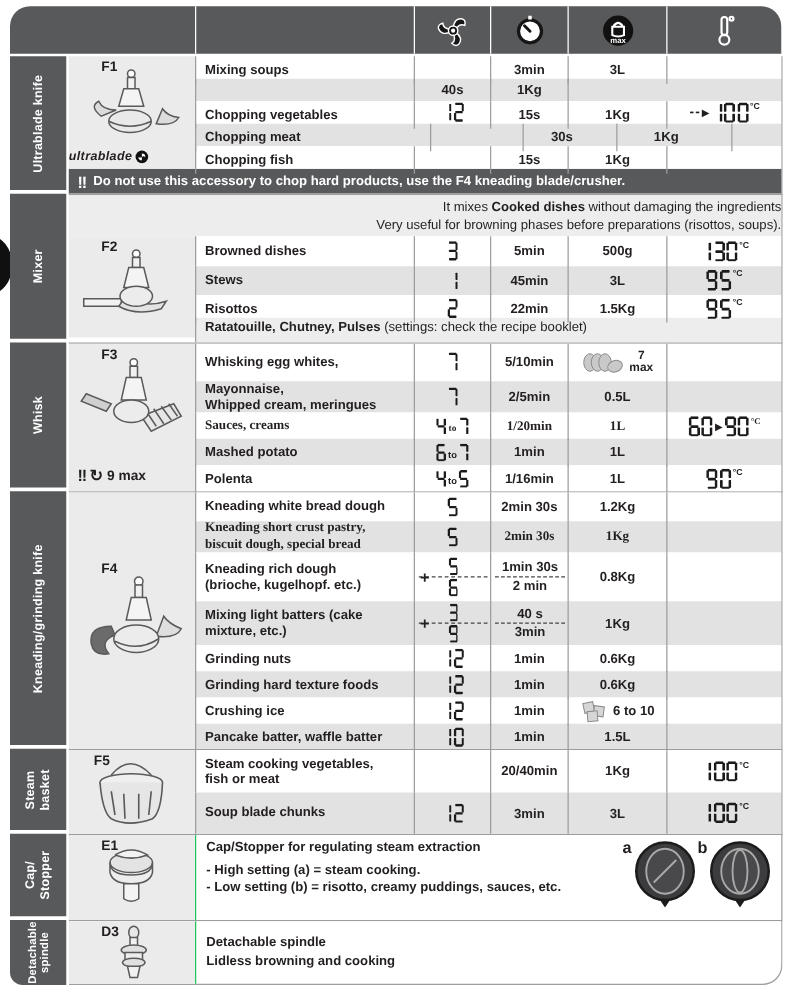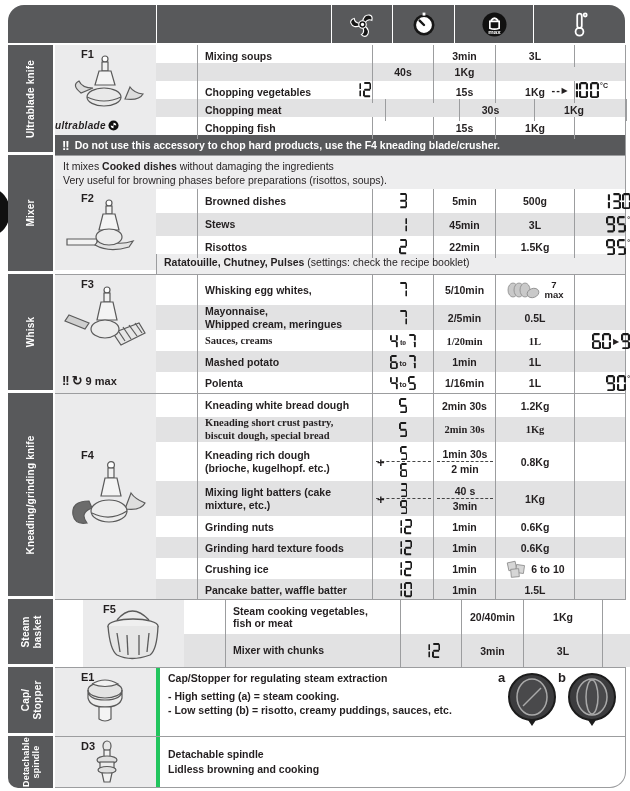--- a/index.html
+++ b/index.html
@@ -23,21 +23,21 @@
        color:#fff;font-weight:bold;font-size:10px;white-space:pre;text-align:center;line-height:1.15;letter-spacing:.2px;}
   .main{width:570px;background:#fff;border-right:1px solid #9C9D9F;}
   .section + .section .main{border-top:1px solid #9C9D9F;}
   .section:last-child .main{border-bottom:1px solid #9C9D9F;border-bottom-right-radius:16px;}
 
   .acc-row{display:flex;}
   .acc-cell{flex:0 0 101px;width:101px;background:#EBEBEC;position:relative;}
   .acc-code{position:absolute;top:3px;left:26px;font-weight:bold;font-size:11px;}
   .right{width:469px;}
   .rows{position:relative;}
-  .tr{display:grid;grid-template-columns:175px 61px 62px 79px 92px;background:#fff;padding-left:41px;}
+  .tr{display:grid;grid-template-columns:175px 61px 62px 79px 92px;background:#fff;}
   .tr.alt{background:#E2E2E3;}
   .tr>div{border-left:1px solid #9C9D9F;min-height:18px;}
   .c-task{display:flex;align-items:center;padding:2px 4px 2px 7px;font-weight:bold;font-size:10.5px;
           white-space:pre-line;line-height:1.15;}
   .c-mid{display:flex;align-items:center;justify-content:center;font-weight:bold;font-size:10.5px;text-align:center;}
   .c-seg{display:flex;align-items:center;justify-content:center;}
 
   
   .seg{display:inline-flex;align-items:center;justify-content:center;font-size:14px;}
   .segdigit{width:.6em;height:1.1em;fill:#1b1b1b;margin:0 .6px;flex:0 0 auto;}
@@ -66,21 +66,21 @@
   .eggwrap,.icewrap{display:flex;align-items:center;justify-content:center;gap:3px;width:100%;}
   .eggtxt{display:flex;flex-direction:column;align-items:center;font-weight:bold;font-size:9.5px;line-height:1.05;}
   .icetxt{font-weight:bold;font-size:10.5px;}
 
   .whisk-note{position:absolute;left:7px;bottom:5px;display:flex;align-items:center;gap:3px;}
   .rot-icon{font-size:13px;font-weight:bold;}
   .note-9max{font-weight:bold;font-size:11px;}
   .ultra-logo{position:absolute;left:0;bottom:4px;display:flex;align-items:center;gap:2px;
               font-weight:bold;font-style:italic;font-size:10px;letter-spacing:.3px;}
 
-  .cap-content,.spindle-content{border-left:4px solid #22c55e;position:relative;
+  .cap-content,.spindle-content{border-left:1px solid #22c55e;position:relative;
        padding:4px 8px;font-size:10.5px;width:469px;box-sizing:border-box;}
   .cap-title{font-weight:bold;font-size:10.5px;margin-bottom:6px;}
   .cap-line{font-weight:bold;margin-top:2px;}
   .knobs{position:absolute;right:8px;top:4px;display:flex;gap:10px;}
   .knob{position:relative;}
   .knob-label{position:absolute;left:-9px;top:-2px;font-weight:bold;font-size:13px;}
   .spindle-line{font-weight:bold;font-size:10.5px;line-height:1.4;}
   .spindle-content{display:flex;flex-direction:column;justify-content:center;}
 </style>
 </head>
@@ -246,21 +246,21 @@
       </div>
     </div>
 
     <div class="section">
       <div class="side-cell">
         <div class="side-block">
           <span class="side-label">Mixer</span>
         </div>
       </div>
       <div class="main">
-        <div class="intro" style="height:28px;">
+        <div class="intro" style="height:28px;text-align:right;">
           <span>It mixes </span><b>Cooked dishes</b><span> without damaging the ingredients</span><br>
           <span>Very useful for browning phases before preparations (risottos, soups).</span>
         </div>
         <div class="acc-row">
           <div class="acc-cell" style="height:81px;">
             <span class="acc-code">F2</span>
             <svg viewBox="0 0 90 70" width="90" height="70" style="position:absolute;left:4px;top:8px;">
               <g stroke="#5a5a5a" stroke-width="1.2">
                 <circle cx="50" cy="6" r="3" fill="#fff"></circle>
                 <rect x="47" y="9" width="6" height="8" fill="#f1f1f1"></rect>
@@ -829,21 +829,21 @@
 
     <div class="section">
       <div class="side-cell">
         <div class="side-block">
           <span class="side-label">Steam
 basket</span>
         </div>
       </div>
       <div class="main">
         <div class="acc-row">
-          <div class="acc-cell" style="height:67px;margin-left:28px;">
+          <div class="acc-cell" style="height:67px;">
             <span class="acc-code" style="left:20px;">F5</span>
             <svg viewBox="0 0 90 64" width="90" height="64" style="position:absolute;left:4px;top:2px;">
               <g stroke="#5a5a5a" stroke-width="1.3" fill="none">
                 <path d="M30 18 q15 -18 32 0"></path>
                 <ellipse cx="46" cy="24" rx="25" ry="7" fill="#efefef"></ellipse>
                 <path d="M21 24 q2 24 9 29 q14 7 33 0 q7 -5 8 -29" fill="#e6e6e6"></path>
                 <line x1="30" y1="31" x2="33" y2="50"></line>
                   <line x1="40" y1="33" x2="41" y2="53"></line>
                 <line x1="52" y1="33" x2="52" y2="53"></line>
                   <line x1="62" y1="31" x2="60" y2="50"></line>
@@ -880,21 +880,21 @@
                         <rect x="8.4" y="11" width="2.6" height="7.6" rx="0.7"></rect>
                         <rect x="1.6" y="17.4" width="7.8" height="2.6" rx="0.7"></rect>
                         <rect x="0" y="11" width="2.6" height="7.6" rx="0.7"></rect>
                         <rect x="0" y="1.4" width="2.6" height="7.6" rx="0.7"></rect>
                       </svg>
                       <span class="seg-unit">°C</span>
                     </span>
                   </div>
               </div>
               <div class="tr alt" style="height:33px;">
-                <div class="c-task">Mixer with chunks</div>
+                <div class="c-task">Soup blade chunks</div>
                 <div class="c-seg">
                     <span class="seg">
                       <svg viewBox="0 0 11 20" class="segdigit">
                         <rect x="8.4" y="1.4" width="2.6" height="7.6" rx="0.7"></rect>
                         <rect x="8.4" y="11" width="2.6" height="7.6" rx="0.7"></rect>
                       </svg>
                       <svg viewBox="0 0 11 20" class="segdigit">
                         <rect x="1.6" y="0" width="7.8" height="2.6" rx="0.7"></rect>
                         <rect x="8.4" y="1.4" width="2.6" height="7.6" rx="0.7"></rect>
                         <rect x="1.6" y="8.7" width="7.8" height="2.6" rx="0.7"></rect>

